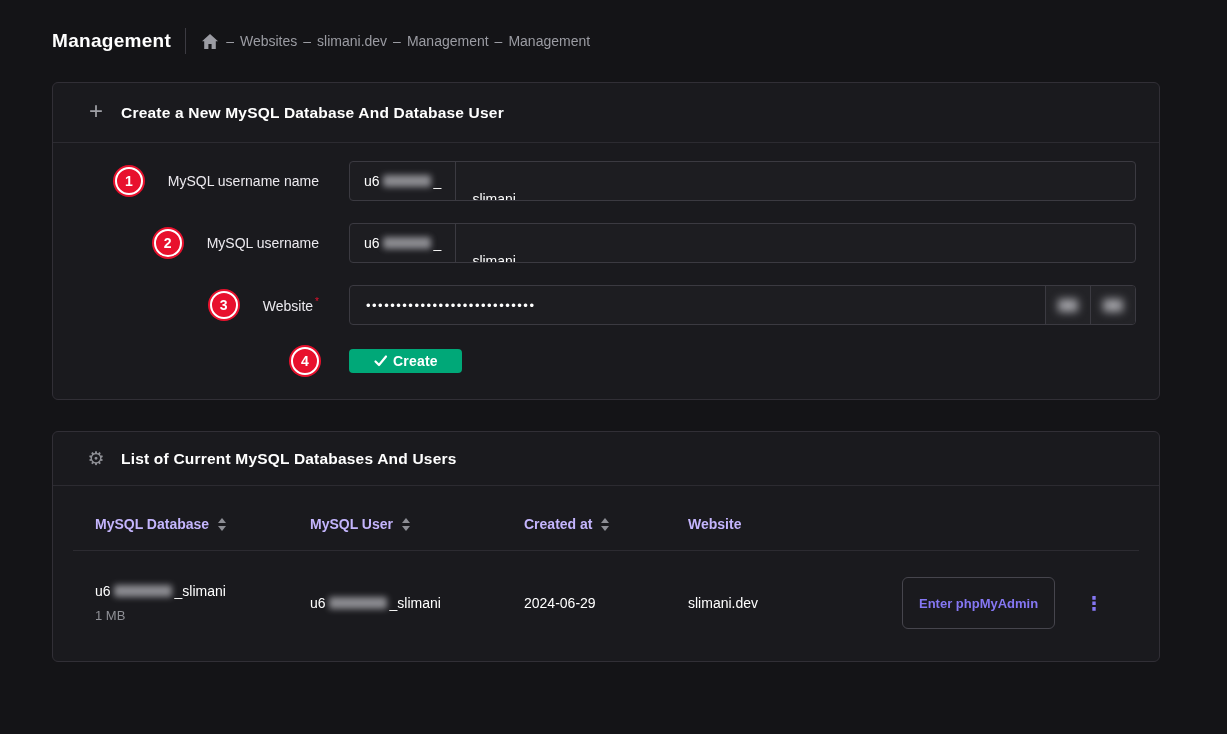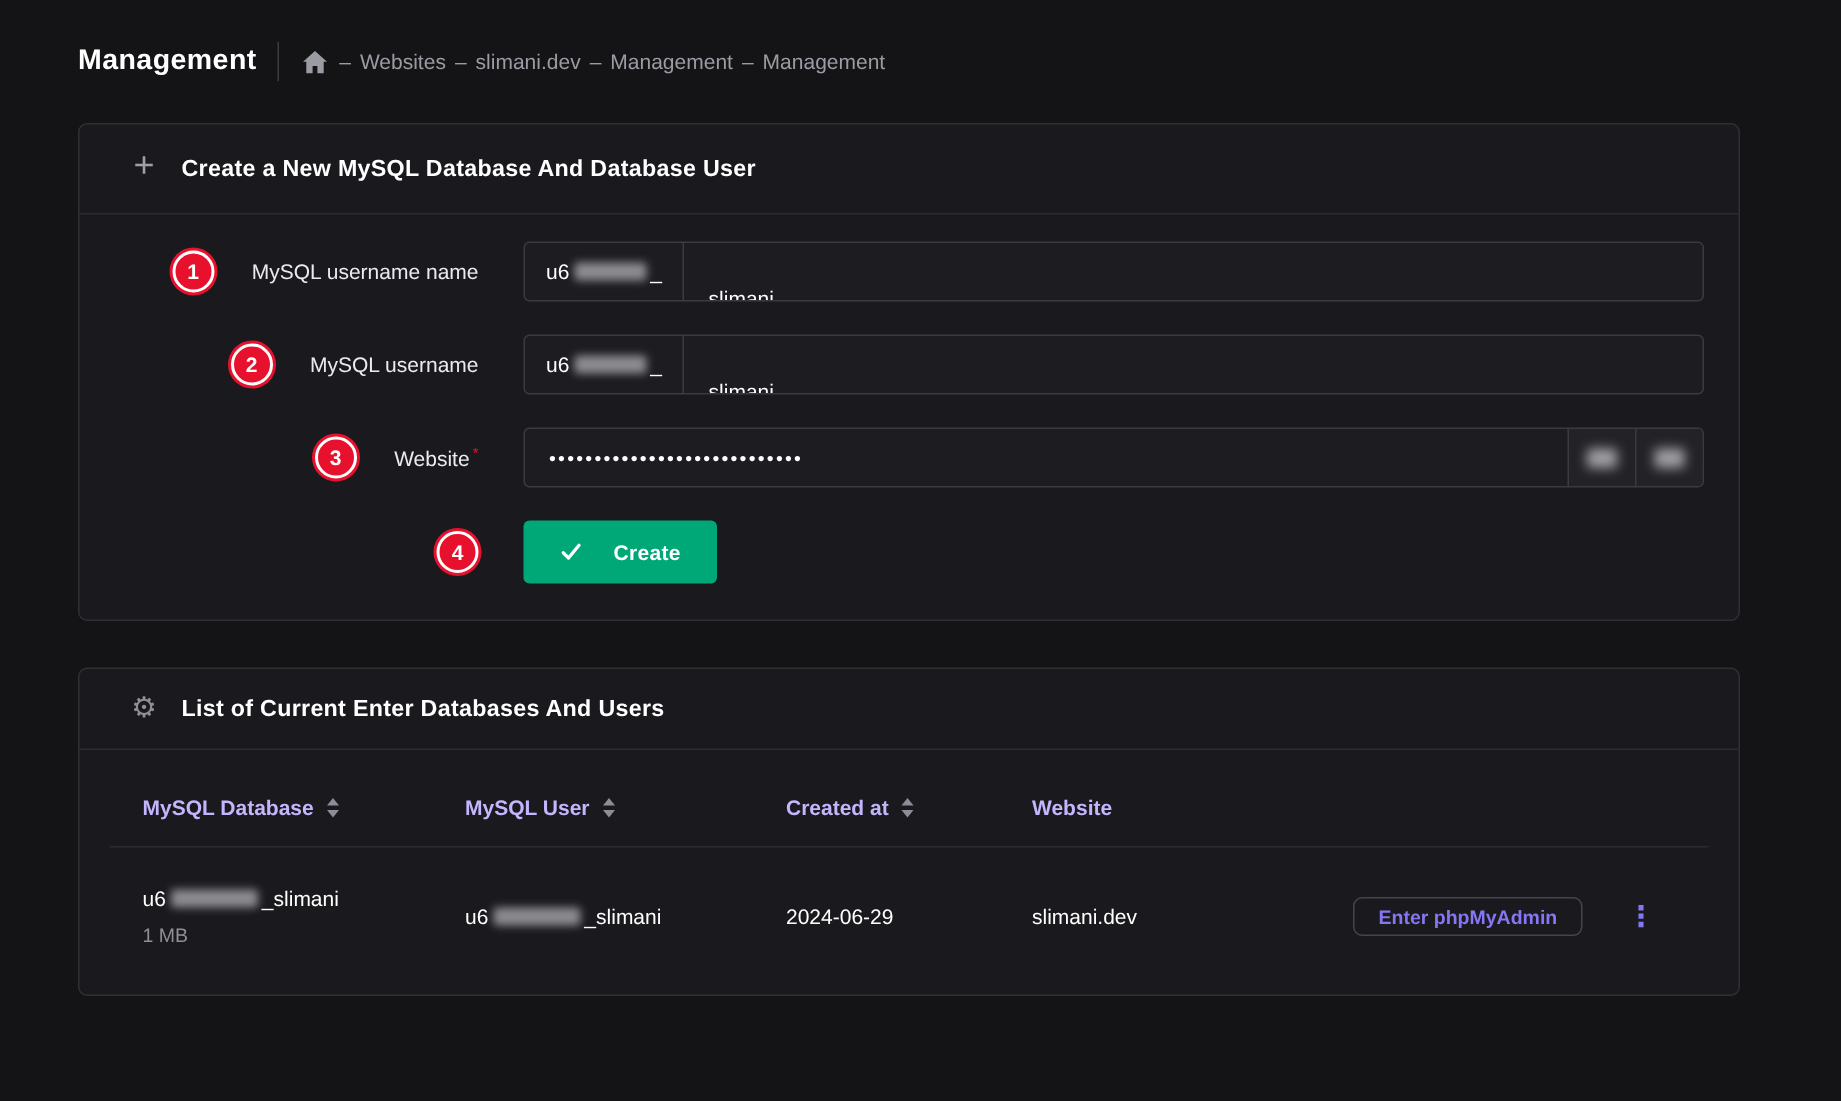--- a/index.html
+++ b/index.html
@@ -86,22 +86,22 @@
 
   .pw-dots { flex: 1; padding: 0 16px; font-size: 13px; letter-spacing: 1.5px; color: #fff; white-space: nowrap; overflow: hidden; }
   .pw-btn {
     width: 45px; align-self: stretch; flex: 0 0 auto;
     border-left: 1px solid #3b3a41; background: #232327;
     display: flex; align-items: center; justify-content: center; cursor: pointer;
   }
   .blur-blob { width: 20px; height: 13px; background: #a0a0a5; filter: blur(4px); border-radius: 2px; }
 
   .create-btn {
-    display: flex; align-items: center; gap: 20px;
-    height: 42px; padding: 0 24px;
+    display: flex; align-items: center; gap: 4px;
+    height: 24px; padding: 0 24px;
     background: #00a878; color: #fff;
     border: none; border-radius: 4px;
     font-family: inherit; font-size: 14px; font-weight: bold; letter-spacing: .2px;
     cursor: pointer;
   }
 
   
   .table-wrap { margin: 0 20px; padding-bottom: 24px; }
   .table-head, .table-row {
     display: grid;
@@ -113,21 +113,21 @@
   .th { display: flex; align-items: center; font-size: 14px; font-weight: bold; color: #c4b5fd; cursor: pointer; }
   .sort { display: inline-flex; flex-direction: column; gap: 3px; margin-left: 9px; }
   .sort i { display: block; width: 0; height: 0; border-left: 4px solid transparent; border-right: 4px solid transparent; }
   .sort .up { border-bottom: 5px solid #8d8e95; }
   .sort .down { border-top: 5px solid #8d8e95; }
 
   .table-row { padding-top: 26px; padding-bottom: 8px; font-size: 14px; color: #fff; }
   .db-cell .db-size { margin-top: 9px; font-size: 13px; color: #8f9096; }
   .cell-action { display: flex; justify-content: flex-start; }
   .phpmyadmin-btn {
-    height: 26px; padding: 0 16px;
+    height: 52px; padding: 0 16px;
     background: transparent;
     border: 1px solid #46454d; border-radius: 6px;
     color: #8577f3; font-family: inherit; font-size: 13px; font-weight: bold;
     cursor: pointer; white-space: nowrap;
   }
   .cell-menu { display: flex; justify-content: center; }
   .dots-menu {
     width: 36px; height: 36px; display: flex; align-items: center; justify-content: center;
     color: #8577f3; font-size: 19px; font-weight: bold; cursor: pointer; border-radius: 4px;
   }
@@ -229,21 +229,21 @@
           </button>
         </div>
       </div>
 
     </div>
   </section>
 
   <section class="panel panel-list">
     <div class="panel-header">
       <span class="gear-ic">⚙</span>
-      <h2>List of Current Enter Databases And Users</h2>
+      <h2>List of Current MySQL Databases And Users</h2>
     </div>
 
     <div class="table-wrap">
       <div class="table-head">
         <div class="th">
           <span>MySQL Database</span>
           <span class="sort">
               <i class="up"></i>
               <i class="down"></i>
             </span>

